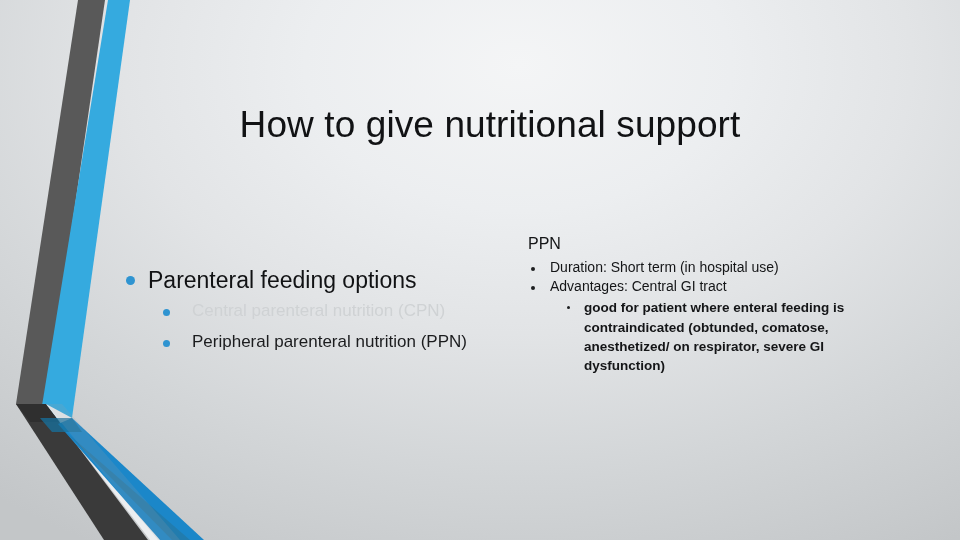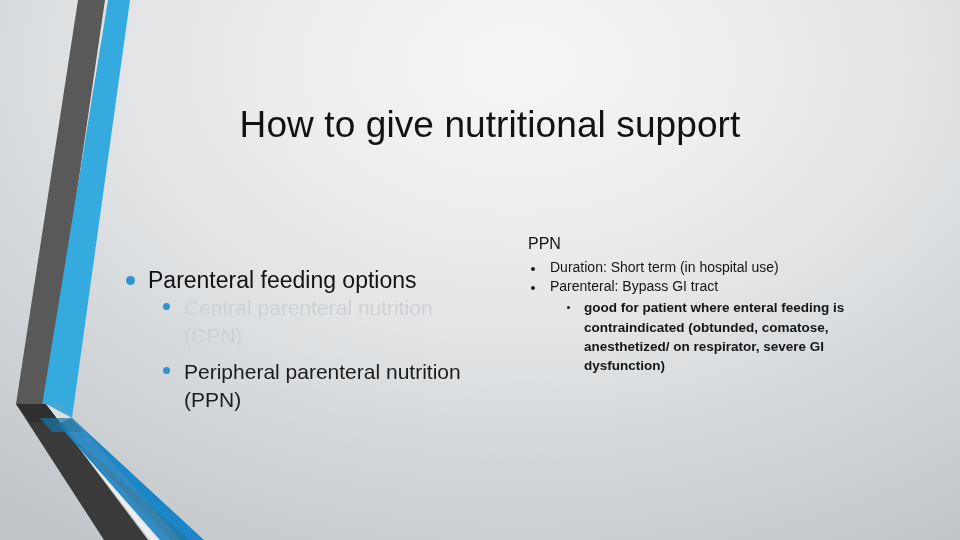--- a/index.html
+++ b/index.html
@@ -21,27 +21,27 @@
     text-align:center;
     font-size:37px;line-height:1.15;color:#111214;
     font-weight:400;letter-spacing:.1px;
   }
 
   
   .col-left{position:absolute;left:118px;top:266px;width:370px;}
   .li{position:relative;}
   .li .bullet{position:absolute;display:block;border-radius:50%;}
 
-  .lvl1{padding-left:30px;margin-bottom:0;}
+  .lvl1{padding-left:30px;margin-bottom:6px;}
   .lvl1 .bullet{width:9px;height:9px;background:#2f94d1;left:8px;top:10px;}
   .lvl1 .txt{font-size:23px;line-height:1.22;color:#111214;}
 
   .lvl2{padding-left:66px;margin-bottom:9px;}
   .lvl2 .bullet{width:7px;height:7px;background:#2f94d1;left:45px;top:9px;}
-  .lvl2 .txt{font-size:21px;line-height:1.32;color:#1b1c1e;}
+  .lvl2 .txt{font-size:17px;line-height:1.32;color:#1b1c1e;margin-left:8px;}
   .lvl2.muted .txt{color:#cfd2d4;}
   .lvl2.muted .bullet{background:#2f94d1;}
 
   
   .col-right{position:absolute;left:528px;top:234px;width:375px;}
   .r-head{font-size:16px;line-height:1.3;color:#141517;margin-bottom:3px;padding-left:0;}
   .r1{position:relative;padding-left:22px;margin-bottom:1px;}
   .r1 .bullet{position:absolute;width:4px;height:4px;border-radius:50%;
                background:#1d1e20;left:3px;top:9px;}
   .r1 .txt{font-size:14px;line-height:1.33;color:#141517;}
@@ -102,21 +102,21 @@
     <div class="r-head">PPN</div>
 
     <div class="r1">
       <span class="bullet"></span>
       <span class="txt">Duration: Short term (in hospital use)</span>
     </div>
 
 
     <div class="r1">
       <span class="bullet"></span>
-      <span class="txt">Parenteral: Bypass GI tract</span>
+      <span class="txt">Advantages: Central GI tract</span>
     </div>
 
     <div class="r2">
       <span class="bullet"></span>
       <span class="txt">good for patient where enteral feeding is contraindicated (obtunded, comatose, anesthetized/ on respirator, severe GI dysfunction)</span>
     </div>
 
 
   </div>
 

